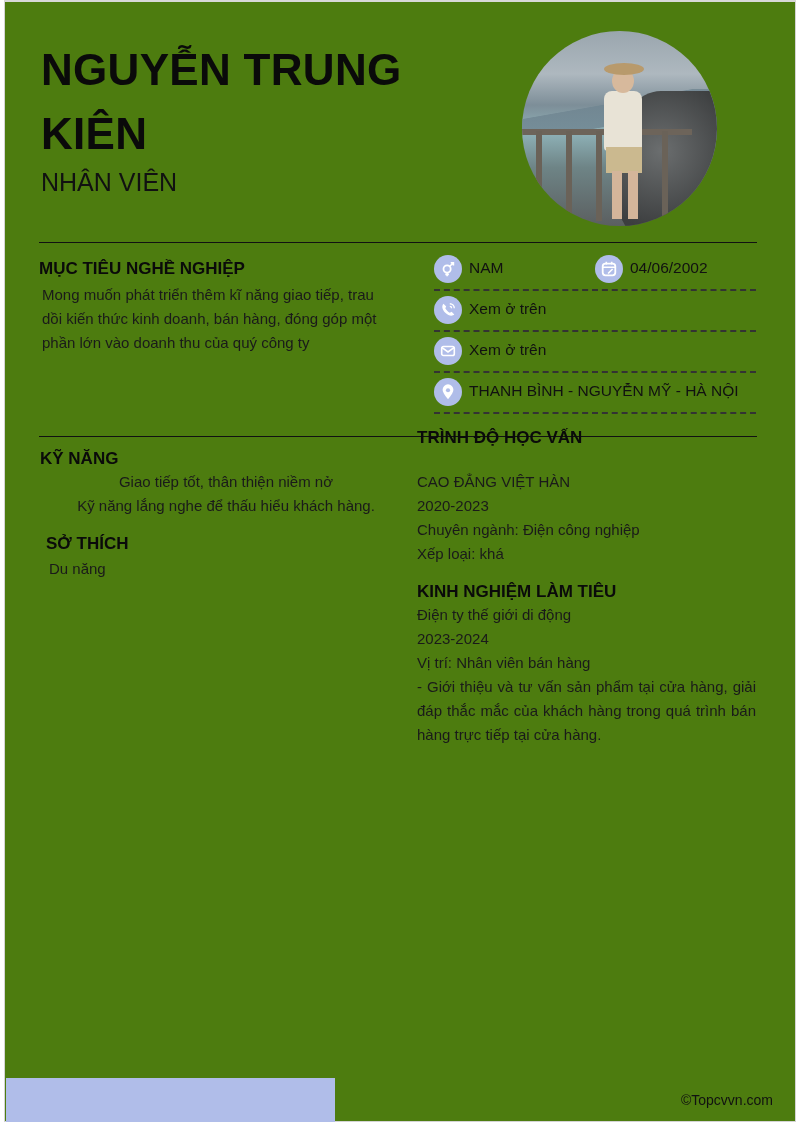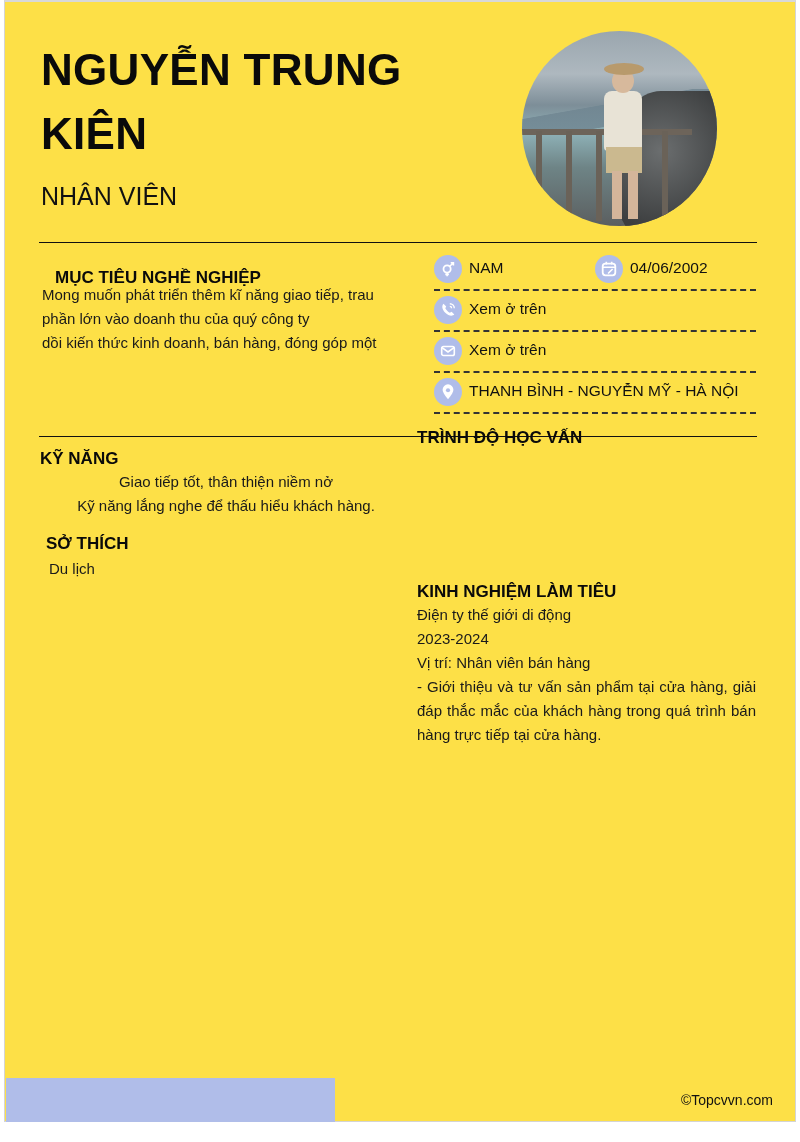--- a/index.html
+++ b/index.html
@@ -1,26 +1,26 @@
 <!DOCTYPE html>
 <html><head>
 <meta charset="utf-8">
 <style>
   * { box-sizing: border-box; margin: 0; padding: 0; }
   html, body { width: 800px; height: 1142px; background: #ffffff; overflow: hidden; }
   body { font-family: "Liberation Sans", "DejaVu Sans", sans-serif; color: #111; position: relative; }
   .page {
     position: absolute; left: 4px; top: 0; width: 792px; height: 1122px;
-    background: #fde047; border: 1px solid #d4d4d4; border-top: 2px solid #d8d8d8;
+    background: #4d7c0f; border: 1px solid #d4d4d4; border-top: 2px solid #d8d8d8;
   }
   .name {
     position: absolute; left: 36px; top: 36px; width: 400px;
     font-size: 44px; font-weight: bold; line-height: 64px; letter-spacing: 0.3px; color: #0a0a0a;
   }
-  .role { position: absolute; left: 36px; top: 180px; font-size: 25px; color: #111; }
+  .role { position: absolute; left: 36px; top: 166px; font-size: 25px; color: #111; }
   .photo {
     position: absolute; left: 517px; top: 29px; width: 195px; height: 195px; border-radius: 50%;
     overflow: hidden;
     background: linear-gradient(180deg, #9aa6ae 0%, #aeb8bf 22%, #7d8e98 38%, #8fb2b8 52%, #6e8486 70%, #5b5f60 100%);
   }
   .photo .mtn { position:absolute; left:0; top:58px; width:195px; height:40px;
     background: linear-gradient(170deg, transparent 40%, #6f8591 41%, #6f8591 70%, transparent 71%); opacity:.8; }
   .photo .rock { position:absolute; right:-10px; top:60px; width:110px; height:150px; border-radius:40% 10% 0 30%;
     background: radial-gradient(circle at 40% 40%, #6b6e6f, #3c3e3f 70%); }
   .photo .rail { position:absolute; left:0; top:98px; width:170px; height:6px; background:#6d645a; }
@@ -65,25 +65,25 @@
     <div class="post" style="left:140px"></div>
     <div class="body"></div>
     <div class="shorts"></div>
     <div class="legs"></div>
     <div class="head"></div>
     <div class="hat"></div>
   </div>
 
   <div class="hr" style="top:240px"></div>
 
-  <div class="sec-title" style="left:34px; top:266px;margin-left:16px;">MỤC TIÊU NGHỀ NGHIỆP</div>
+  <div class="sec-title" style="left:34px; top:257px;">MỤC TIÊU NGHỀ NGHIỆP</div>
   <div class="text" style="left:37px; top:281px; width:380px;">
     <div>Mong muốn phát triển thêm kĩ năng giao tiếp, trau</div>
+    <div>dồi kiến thức kinh doanh, bán hàng, đóng góp một</div>
     <div>phần lớn vào doanh thu của quý công ty</div>
-    <div>dồi kiến thức kinh doanh, bán hàng, đóng góp một</div>
   </div>
 
   <div class="info-row" style="top:248px;">
     <span class="ic" style="left:0">
       <svg viewBox="0 0 20 20">
           <circle cx="9" cy="10" r="4" fill="none" stroke="#fff" stroke-width="2"></circle>
           <path d="M12 7 L16 3 M13 3 H16 V6 M9 14 V18 M7 16 H11" stroke="#fff" stroke-width="1.8" fill="none"></path>
         </svg>
     </span>
     <span class="val" style="left:35px">NAM</span>
@@ -129,24 +129,30 @@
   <div class="hr" style="top:434px"></div>
 
   <div class="sec-title" style="left:35px; top:447px;">KỸ NĂNG</div>
   <div class="text" style="left:41px; top:468px; width:360px;text-align:center;">
     <div>Giao tiếp tốt, thân thiện niềm nở</div>
     <div>Kỹ năng lắng nghe để thấu hiểu khách hàng.</div>
   </div>
 
   <div class="sec-title" style="left:41px; top:532px;">SỞ THÍCH</div>
   <div class="text" style="left:44px; top:555px; width:360px;">
-    <div>Du lịch</div>
+    <div>Du năng</div>
   </div>
 
   <div class="sec-title" style="left:412px; top:426px;">TRÌNH ĐỘ HỌC VẤN</div>
+  <div class="text" style="left:412px; top:468px; width:340px;">
+    <div>CAO ĐẲNG VIỆT HÀN</div>
+    <div>2020-2023</div>
+    <div>Chuyên ngành: Điện công nghiệp</div>
+    <div>Xếp loại: khá</div>
+  </div>
 
   <div class="sec-title" style="left:412px; top:580px;">KINH NGHIỆM LÀM TIÊU</div>
   <div class="text" style="left:412px; top:601px; width:339px;">
     <div>Điện ty thế giới di động</div>
     <div>2023-2024</div>
     <div>Vị trí: Nhân viên bán hàng</div>
     <div style="text-align: justify;">- Giới thiệu và tư vấn sản phẩm tại cửa hàng, giải đáp thắc mắc của khách hàng trong quá trình bán hàng trực tiếp tại cửa hàng.</div>
   </div>
 
   <div class="footer-bar"></div>

